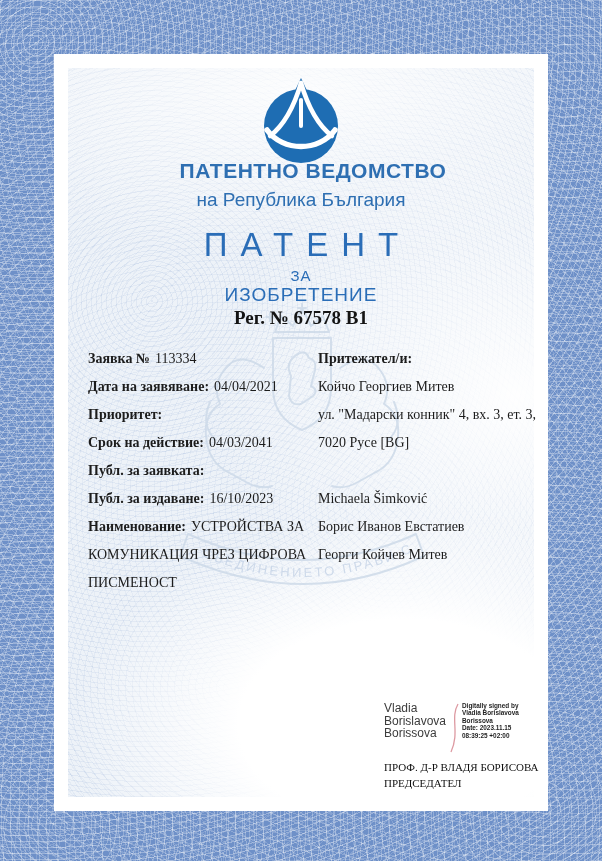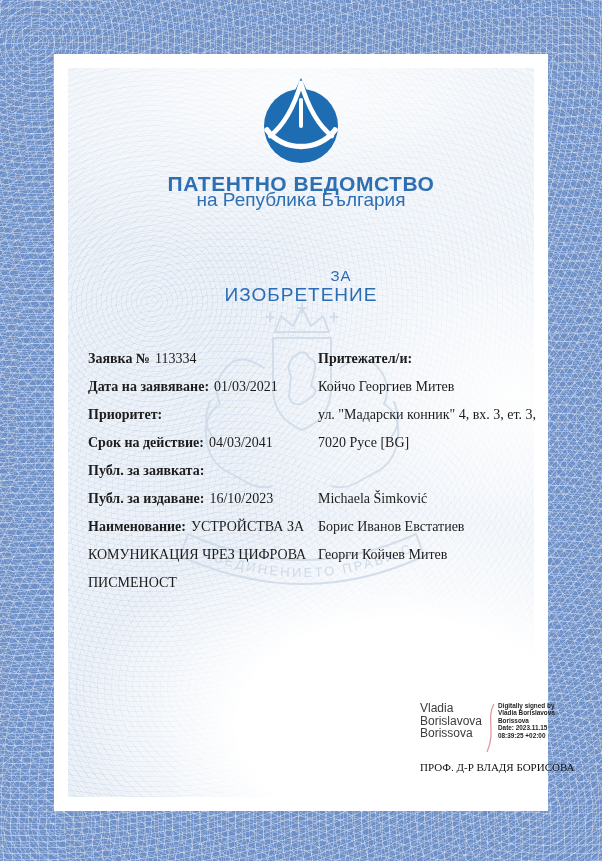--- a/index.html
+++ b/index.html
@@ -31,38 +31,38 @@
       radial-gradient(ellipse 300px 260px at 96% 45%, rgba(255,255,255,.95) 0%, rgba(255,255,255,0) 100%),
       radial-gradient(ellipse 420px 170px at 50% 3%,  rgba(255,255,255,.85) 0%, rgba(255,255,255,0) 100%),
       repeating-radial-gradient(circle at 18% 32%, rgba(110,144,200,.11) 0 1px, rgba(255,255,255,0) 1px 5px),
       repeating-radial-gradient(circle at 70% 60%, rgba(110,144,200,.08) 0 1px, rgba(255,255,255,0) 1px 6px),
       repeating-radial-gradient(circle at 35% 85%, rgba(110,144,200,.09) 0 1px, rgba(255,255,255,0) 1px 7px);
   }
   .watermark { position:absolute; left:84px; top:230px; width:300px; height:340px; opacity:.8; z-index:0; }
   .logo { position:absolute; left:50%; top:6px; transform:translateX(-50%); z-index:1; }
 
   .ctext { position:absolute; left:0; width:100%; text-align:center; z-index:1; }
-  .office-name { top:104px;  font-family:"Liberation Sans",sans-serif; font-size:21px; font-weight:700; color:#2e6fb2; letter-spacing:.5px; }
+  .office-name { top:91px;  font-family:"Liberation Sans",sans-serif; font-size:21px; font-weight:700; color:#2e6fb2; letter-spacing:.5px;padding-left:12px; }
   .office-sub  { top:121px; font-family:"Liberation Sans",sans-serif; font-size:19px; font-weight:400; color:#2e6fb2; }
   .doc-title   { top:158px; font-family:"Liberation Sans",sans-serif; font-size:33px; font-weight:400; color:#2a6db7; letter-spacing:13px; padding-left:13px; box-sizing:border-box; }
-  .doc-sub1    { top:199px; font-family:"Liberation Sans",sans-serif; font-size:15px; font-weight:400; color:#2a6db7; letter-spacing:1px;padding-left:40px; }
+  .doc-sub1    { top:199px; font-family:"Liberation Sans",sans-serif; font-size:15px; font-weight:400; color:#2a6db7; letter-spacing:1px; }
   .doc-sub2    { top:216px; font-family:"Liberation Sans",sans-serif; font-size:19px; font-weight:400; color:#2a6db7; letter-spacing:1px; }
   .reg-no      { top:239px; font-size:19px; font-weight:700; color:#141414; }
 
   .fields { position:absolute; top:277px; left:20px; right:6px; z-index:1; }
   .col { position:absolute; top:0; }
   .col-left  { left:0;    width:228px; }
   .col-right { left:230px; width:226px; }
   .fields p { margin:0; font-size:14px; line-height:28px; color:#1c1c1c; }
   .fields p.nowrap { white-space:nowrap; }
   .fields b { font-weight:700; }
   .val { margin-left:5px;margin-top:47px; }
   .spacer { height:28px; }
 
-  .sig { position:absolute; left:316px; top:634px; width:152px; z-index:1;margin-left:36px; }
+  .sig { position:absolute; left:316px; top:634px; width:152px; z-index:1; }
   .sig-top { display:flex; align-items:flex-start; }
   .sig-name { font-family:"Liberation Sans",sans-serif; font-size:12px; line-height:12.5px; color:#3c3c3c; white-space:pre-line; width:62px; }
   .sig-curve { flex:0 0 auto; margin:0 2px; }
   .sig-note { font-family:"Liberation Sans",sans-serif; font-size:6.4px; line-height:7.4px; color:#1e1e1e; white-space:pre-line; width:80px; font-weight:700; }
   .sig-title { margin-top:5px; font-size:11px; line-height:16px; color:#101010; }
   .sig-title div { white-space:nowrap; }
 </style>
 </head>
 <body>
 
@@ -98,27 +98,29 @@
       <g stroke="#ffffff" fill="none" stroke-linecap="round">
         <path d="M45,9 C38,33 27,52 14,62" stroke-width="4.5"></path>
         <path d="M45,9 C52,33 63,52 76,62" stroke-width="4.5"></path>
         <path d="M45,26 L45,52" stroke-width="4"></path>
         <path d="M11,56 C27,78 63,78 79,56" stroke-width="5.5"></path>
       </g>
     </svg>
 
     <div class="ctext office-name">ПАТЕНТНО ВЕДОМСТВО</div>
     <div class="ctext office-sub">на Република България</div>
+    <div class="ctext doc-title">ПАТЕНТ</div>
     <div class="ctext doc-sub1">ЗА</div>
     <div class="ctext doc-sub2">ИЗОБРЕТЕНИЕ</div>
+    <div class="ctext reg-no">Рег. № 67578 B1</div>
 
     <div class="fields">
       <div class="col col-left">
         <p class="nowrap"><b>Заявка №</b><span class="val">113334</span></p>
-        <p class="nowrap"><b>Дата на заявяване:</b><span class="val">01/03/2021</span></p>
+        <p class="nowrap"><b>Дата на заявяване:</b><span class="val">04/04/2021</span></p>
         <p class="nowrap"><b>Приоритет:</b><span class="val"></span></p>
         <p class="nowrap"><b>Срок на действие:</b><span class="val">04/03/2041</span></p>
         <p class="nowrap"><b>Публ. за заявката:</b><span class="val"></span></p>
         <p class="nowrap"><b>Публ. за издаване:</b><span class="val">16/10/2023</span></p>
         <p><b>Наименование:</b><span class="val">УСТРОЙСТВА ЗА КОМУНИКАЦИЯ ЧРЕЗ ЦИФРОВА ПИСМЕНОСТ</span></p>
       </div>
       <div class="col col-right">
         <p class="nowrap"><b>Притежател/и:</b></p>
         <p class="nowrap">Койчо Георгиев Митев</p>
         <p class="nowrap">ул. "Мадарски конник" 4, вх. 3, ет. 3,</p>
@@ -139,17 +141,18 @@
           <path d="M10,2 C2,16 12,30 3,50" fill="none" stroke="#dd9aa2" stroke-width="1.3"></path>
         </svg>
         <div class="sig-note">Digitally signed by
 Vladia Borislavova
 Borissova
 Date: 2023.11.15
 08:39:25 +02:00</div>
       </div>
       <div class="sig-title">
         <div>ПРОФ. Д-Р ВЛАДЯ БОРИСОВА</div>
+        <div>ПРЕДСЕДАТЕЛ</div>
       </div>
     </div>
 
   </div>
 </div>
 
 </body></html>

